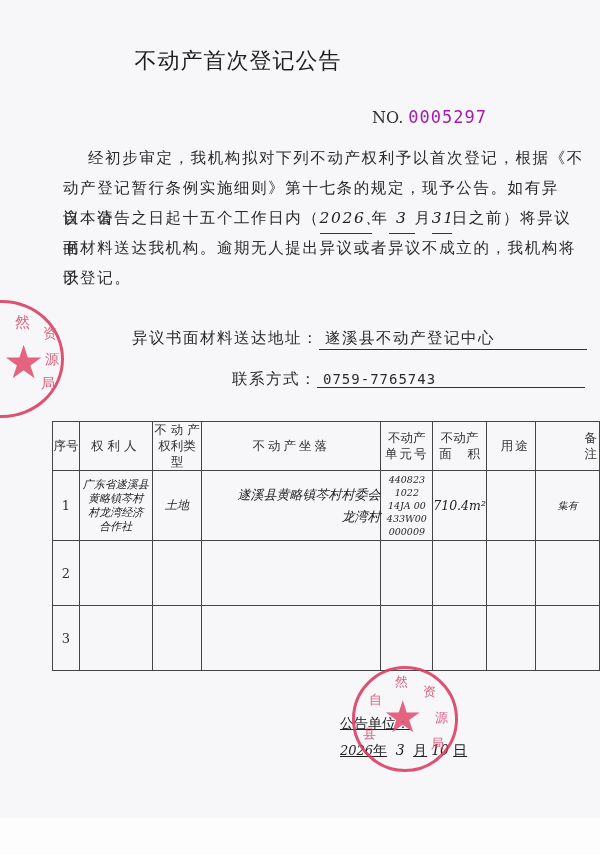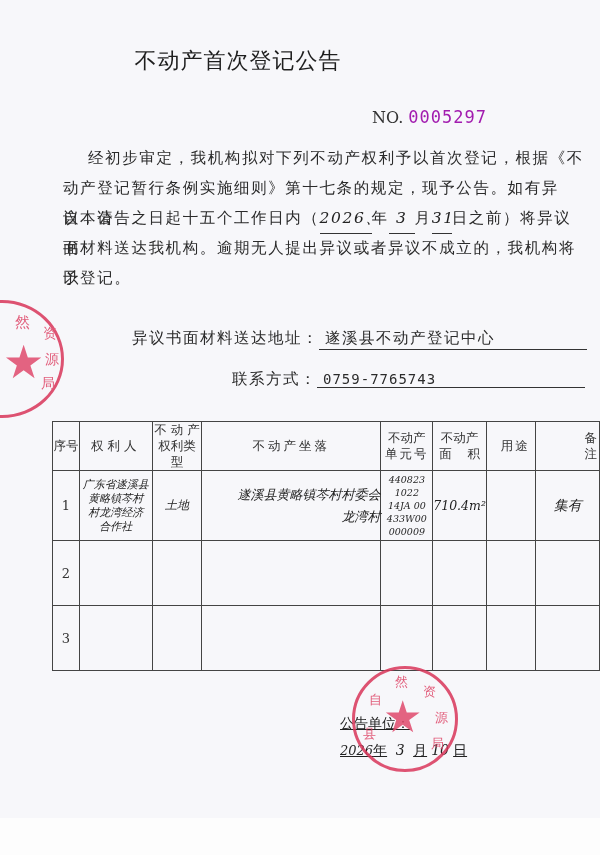--- a/index.html
+++ b/index.html
@@ -111,21 +111,21 @@
       <div>龙湾村</div>
     </td>
     <td class="hw" style="font-size:9.5px; line-height:13px;">
       <div>440823 1022</div>
       <div>14JA 00</div>
       <div>433W00</div>
       <div>000009</div>
     </td>
     <td class="hw" style="font-size:12.5px;">710.4m²</td>
     <td class="hw"></td>
-    <td class="hw" style="font-size:14px;">集有</td>
+    <td class="hw" style="font-size:10px;">集有</td>
   </tr>
   <tr style="height:65px;">
     <td>2</td>
     <td></td>
         <td></td>
     <td></td>
         <td></td>
     <td></td>
         <td></td>
     <td></td>

